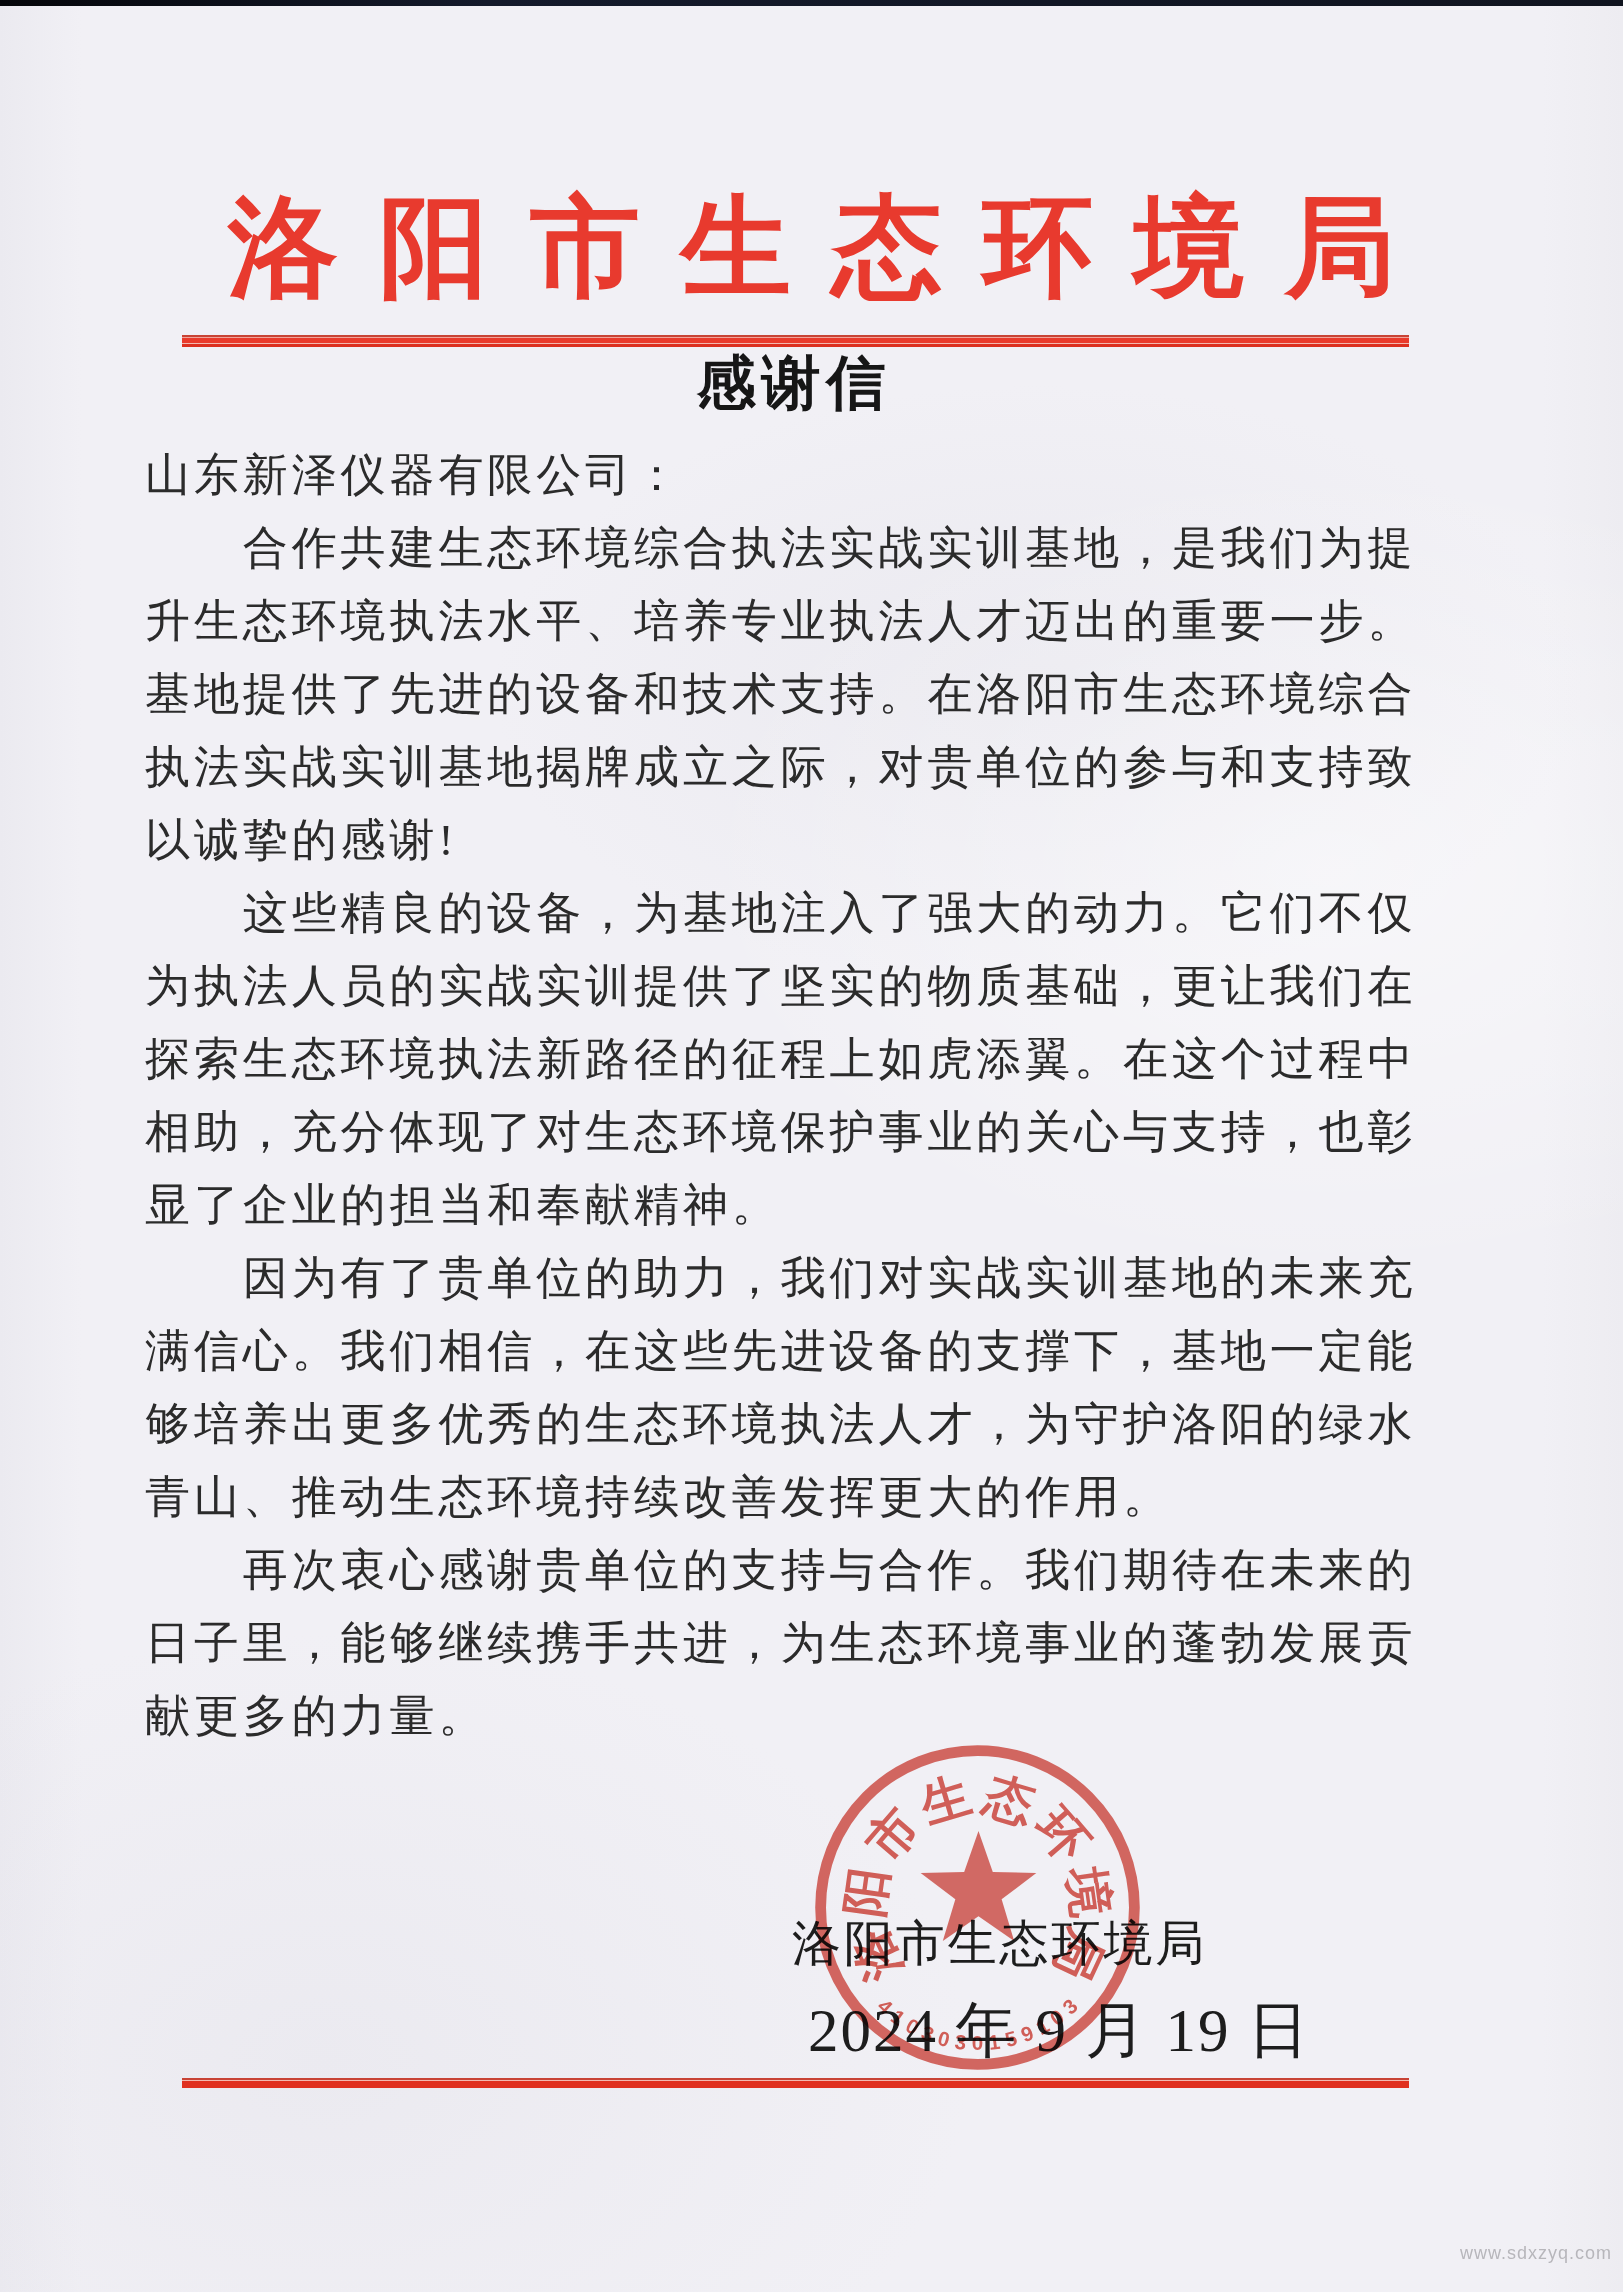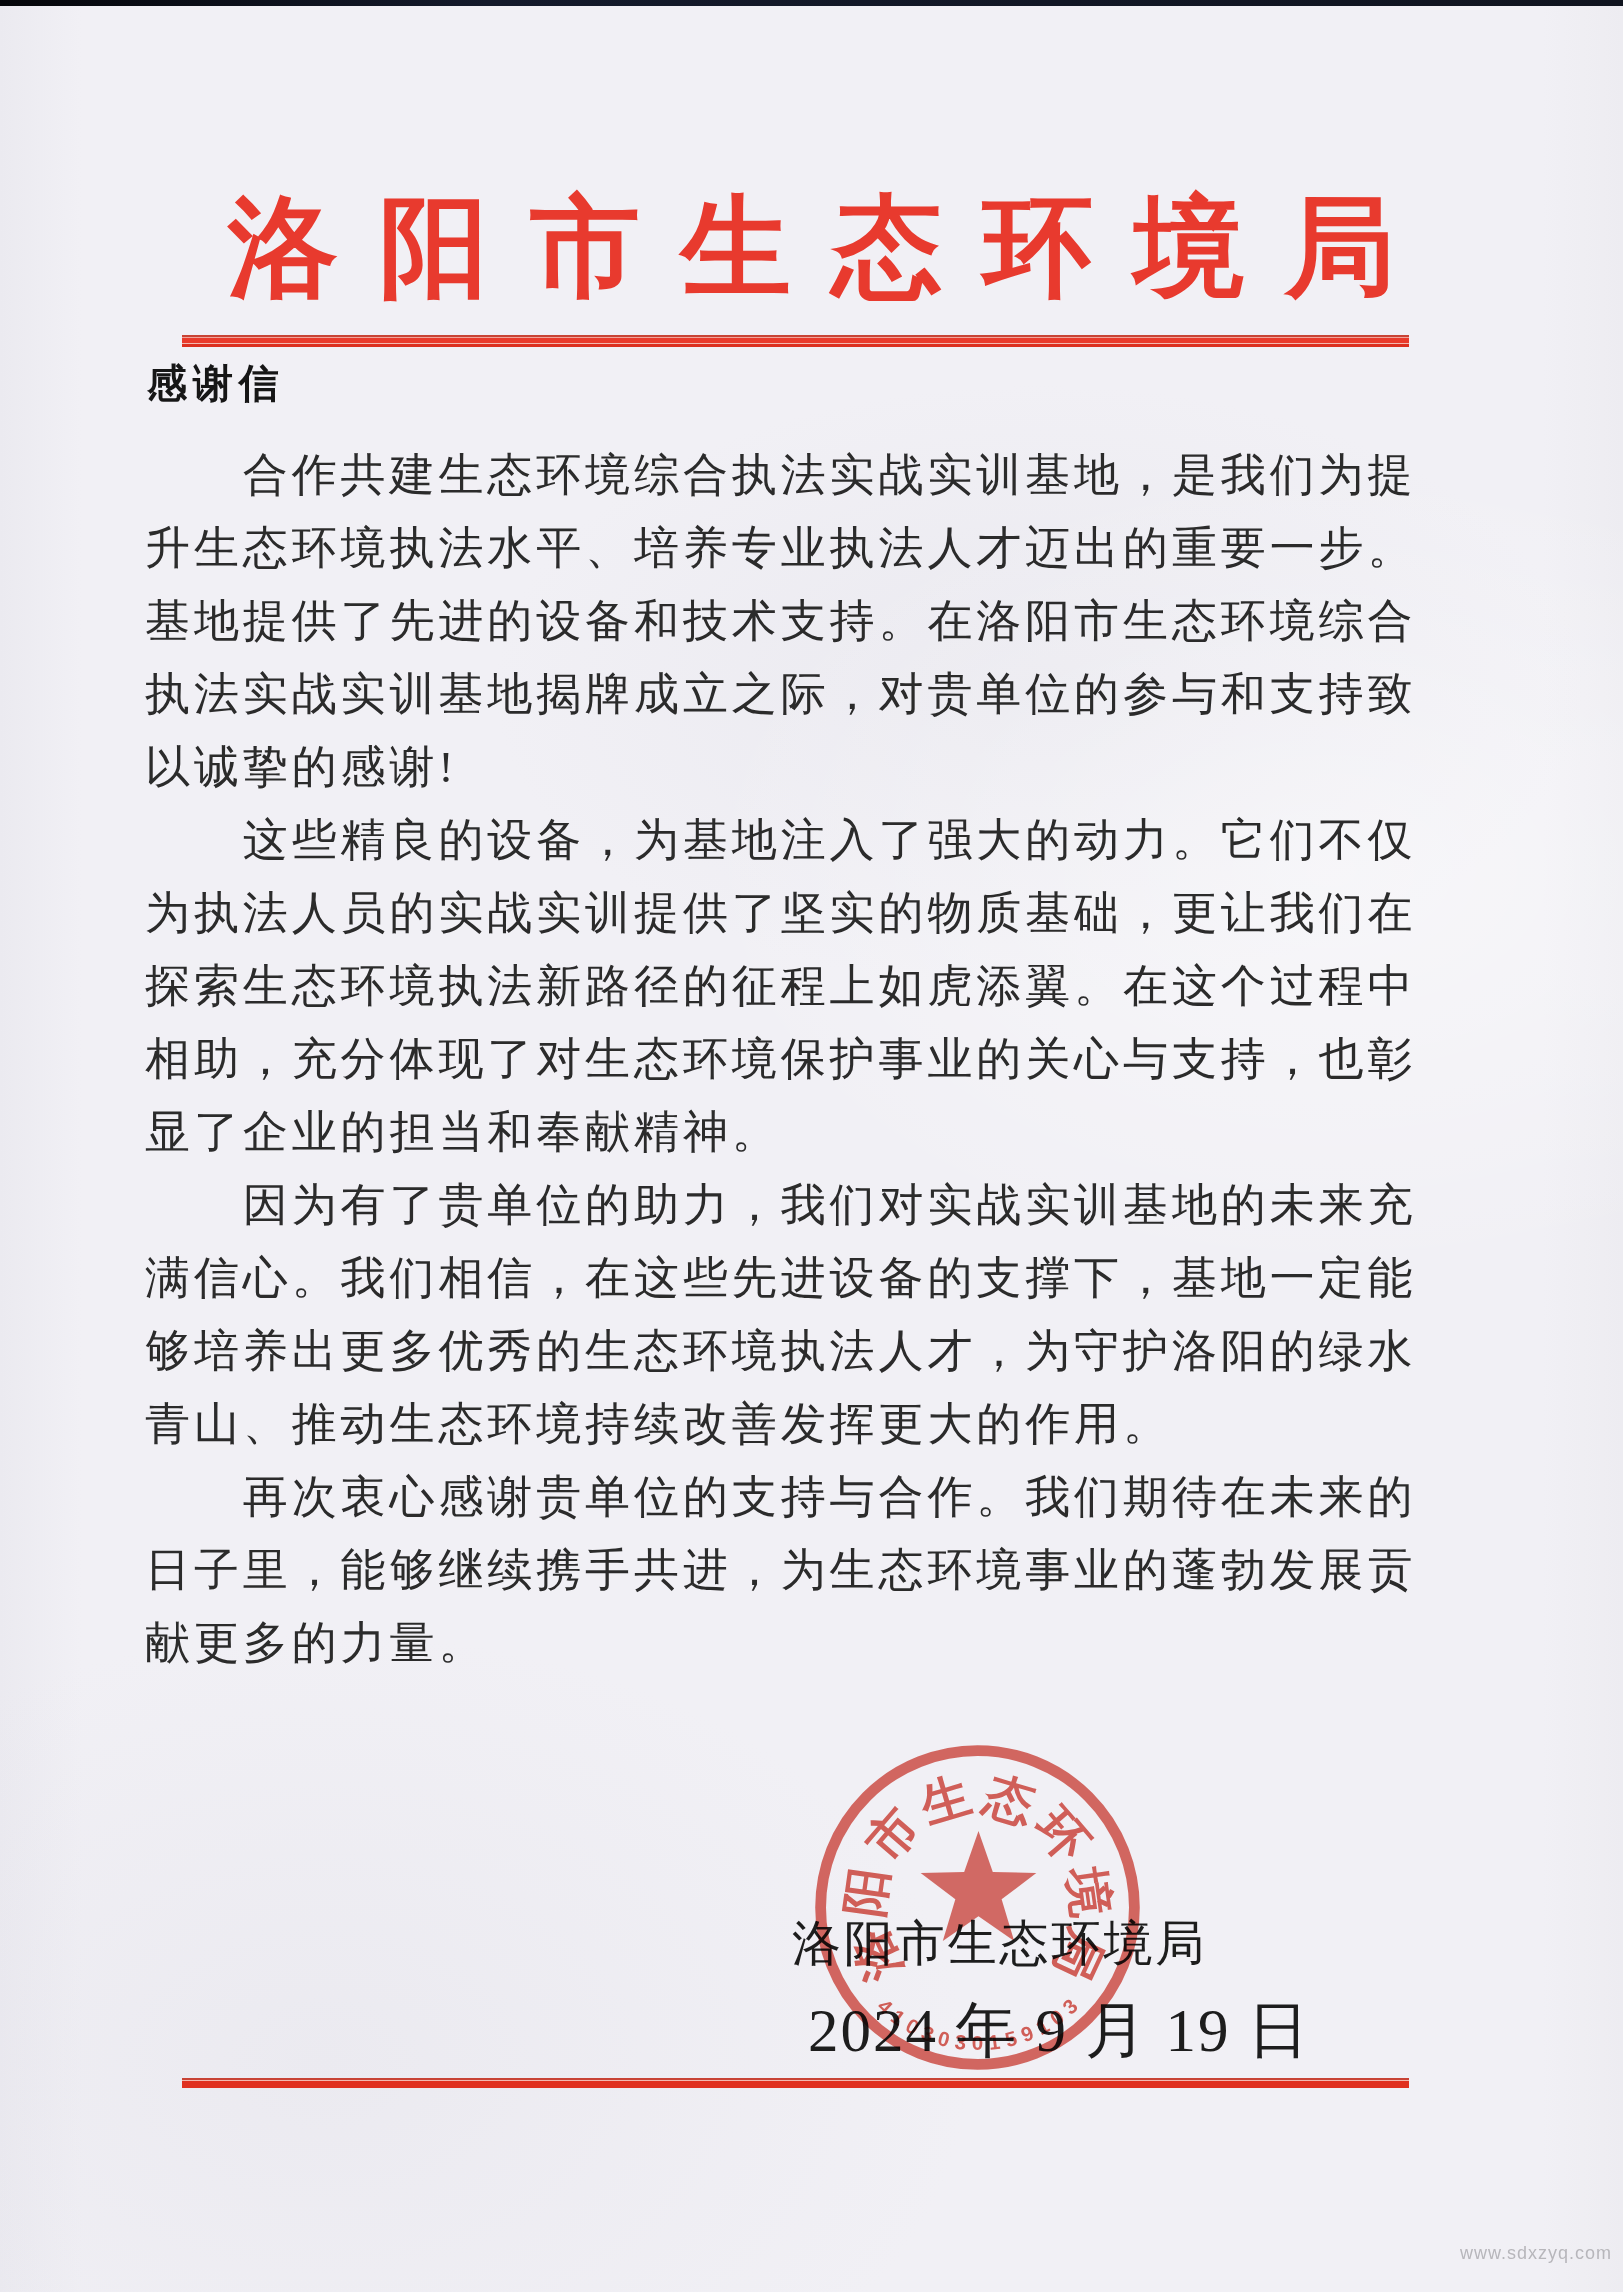--- a/index.html
+++ b/index.html
@@ -47,21 +47,22 @@
       var(--rule-red) 8.8px,var(--rule-red) 11.8px);
   }
   .rule-top{top:335px;}
   .rule-bottom{top:2078px;height:9.8px;
       background:linear-gradient(180deg,
       #c84335 0px,#c84335 2px,
       #f3b8af 2px,#f3b8af 2.9px,
       #e0301f 2.9px,#e0301f 9.8px);}
   .doc-title{
     position:absolute;left:147px;top:349px;width:1294px;margin:0;
-    font-size:40px;line-height:69px;font-weight:bold;color:#161616;
+    text-align:center;
+    font-size:59px;line-height:69px;font-weight:bold;color:#161616;
     letter-spacing:5.9px;
     font-family:Liberation Serif, serif;
   }
   .body{
     position:absolute;left:145px;top:439px;width:1337px;
     font-size:45px;color:var(--ink);
   }
   .body .line{
     line-height:73px;
     letter-spacing:3.9px;
@@ -94,20 +95,21 @@
 
   <div class="scan-edge-top"></div>
 
   <div class="org-name">洛阳市生态环境局</div>
 
   <div class="rule rule-top"></div>
 
   <h1 class="doc-title">感谢信</h1>
 
   <div class="body">
+      <div class="line">山东新泽仪器有限公司：</div>
       <div class="line">　　合作共建生态环境综合执法实战实训基地，是我们为提</div>
       <div class="line">升生态环境执法水平、培养专业执法人才迈出的重要一步。</div>
       <div class="line">基地提供了先进的设备和技术支持。在洛阳市生态环境综合</div>
       <div class="line">执法实战实训基地揭牌成立之际，对贵单位的参与和支持致</div>
       <div class="line">以诚挚的感谢!</div>
       <div class="line">　　这些精良的设备，为基地注入了强大的动力。它们不仅</div>
       <div class="line">为执法人员的实战实训提供了坚实的物质基础，更让我们在</div>
       <div class="line">探索生态环境执法新路径的征程上如虎添翼。在这个过程中</div>
       <div class="line">相助，充分体现了对生态环境保护事业的关心与支持，也彰</div>
       <div class="line">显了企业的担当和奉献精神。</div>

